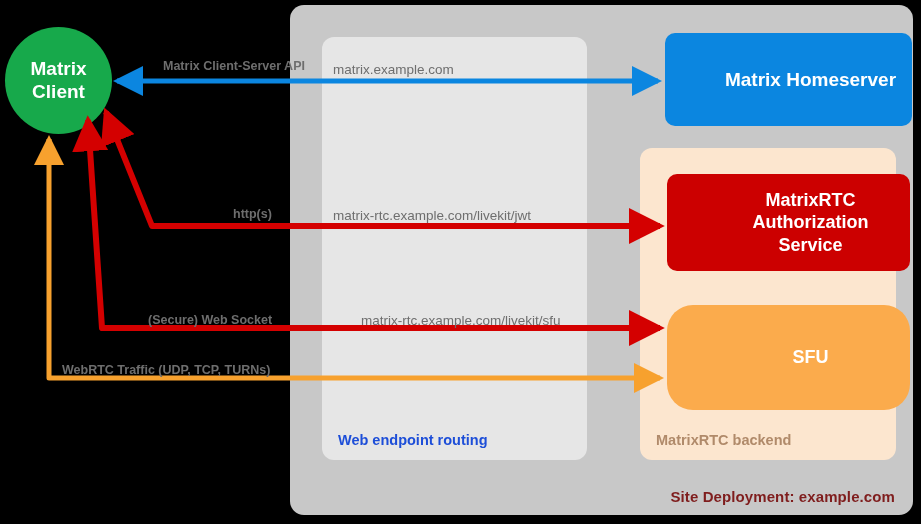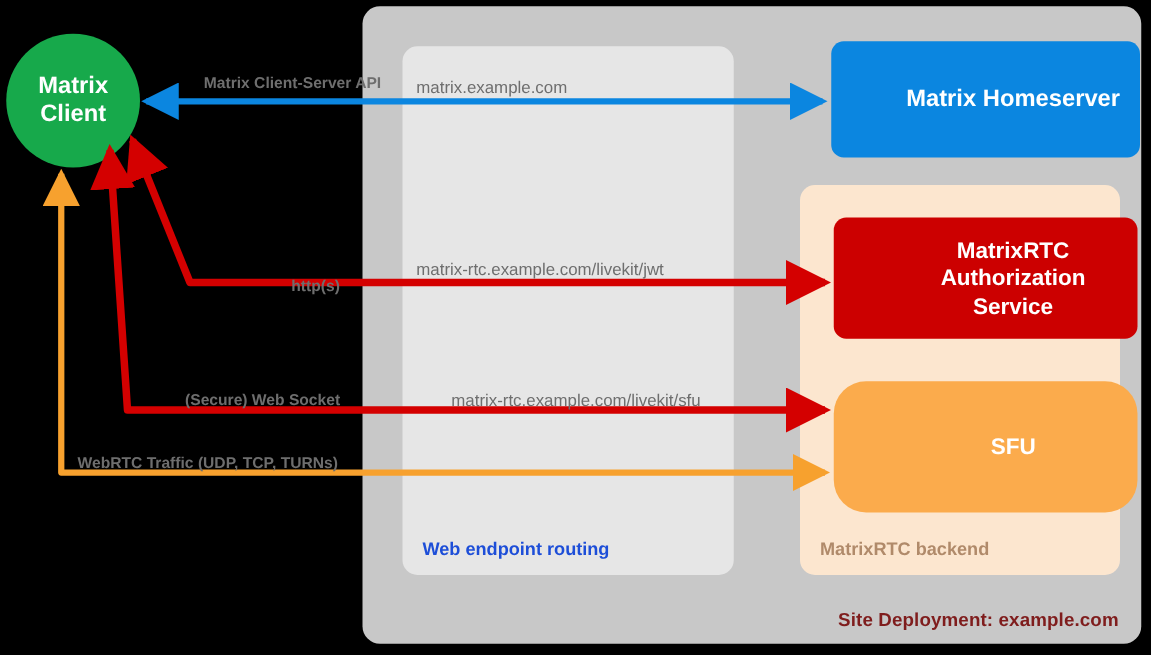--- a/index.html
+++ b/index.html
@@ -125,21 +125,21 @@
     font-weight: bold;
     white-space: nowrap;
   }
   .endpoint-label {
     color: #6e6e6e;
     font-size: 13.5px;
     font-family: Liberation Sans, sans-serif;
     white-space: nowrap;
   }
   #label-csapi   { left: 131px; top: 59px; margin-left: 32px; }
-  #label-https   { left: 233px; top: 207px; margin-top: 15px; }
+  #label-https   { left: 233px; top: 207px; }
   #label-ws      { left: 148px; top: 313px; }
   #label-webrtc  { left: 62px;  top: 363px; }
 
   #ep-matrix  { left: 333px; top: 62px; }
   #ep-jwt     { left: 333px; top: 208px; }
   #ep-sfu     { left: 333px; top: 313px; margin-left: 28px; }
 </style>
 </head>
 <body>
 

